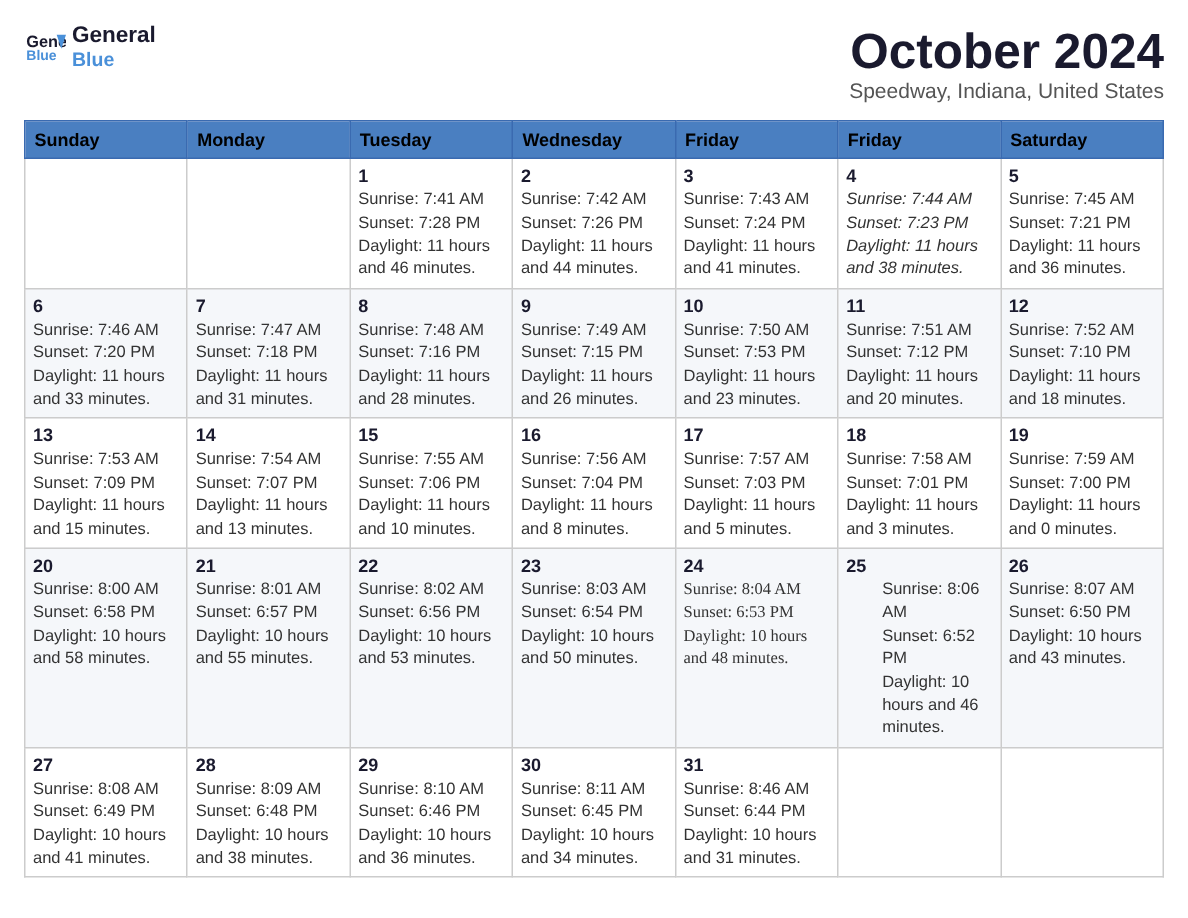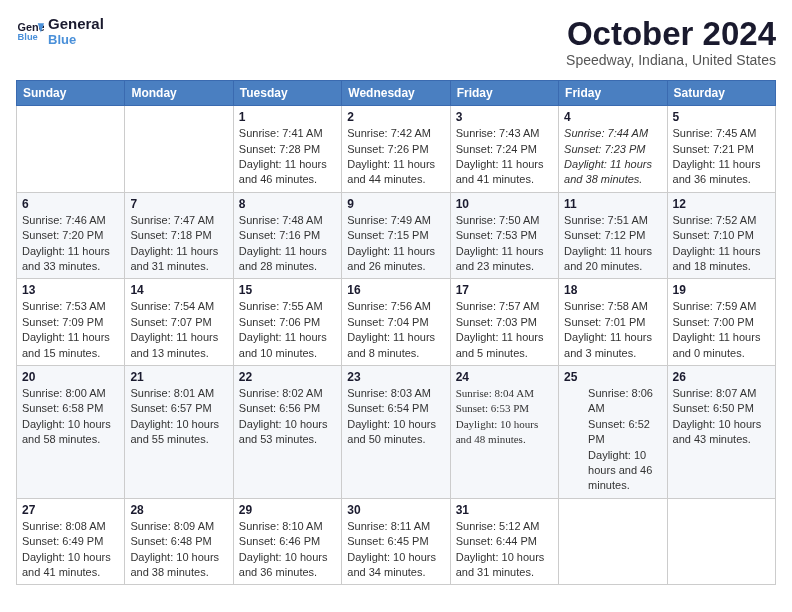--- a/index.html
+++ b/index.html
@@ -38,21 +38,21 @@
       font-size: 14px;
       color: #555;
     }
     .calendar {
       width: 100%;
       border-collapse: collapse;
       border: 1px solid #ccc;
     }
     .calendar th {
       background: #4a7fc1;
-      color: #ffffff;
+      color: #000000;
       font-size: 12px;
       font-weight: bold;
       padding: 5px 6px;
       text-align: left;
       border: 1px solid #3a6ab0;
     }
     .calendar td {
       vertical-align: top;
       border: 1px solid #ccc;
       padding: 4px 5px;
@@ -301,21 +301,21 @@
 Daylight: 10 hours and 36 minutes.</div>
         </td>
         <td>
           <span class="day-number">30</span>
           <div class="day-info" style="white-space: pre-line;">Sunrise: 8:11 AM
 Sunset: 6:45 PM
 Daylight: 10 hours and 34 minutes.</div>
         </td>
         <td>
           <span class="day-number">31</span>
-          <div class="day-info" style="white-space: pre-line;">Sunrise: 5:12 AM
+          <div class="day-info" style="white-space: pre-line;">Sunrise: 8:46 AM
 Sunset: 6:44 PM
 Daylight: 10 hours and 31 minutes.</div>
         </td>
         <td class="empty-cell"></td>
         <td class="empty-cell"></td>
       </tr>
     </tbody>
 </table>
 
 </body></html>

